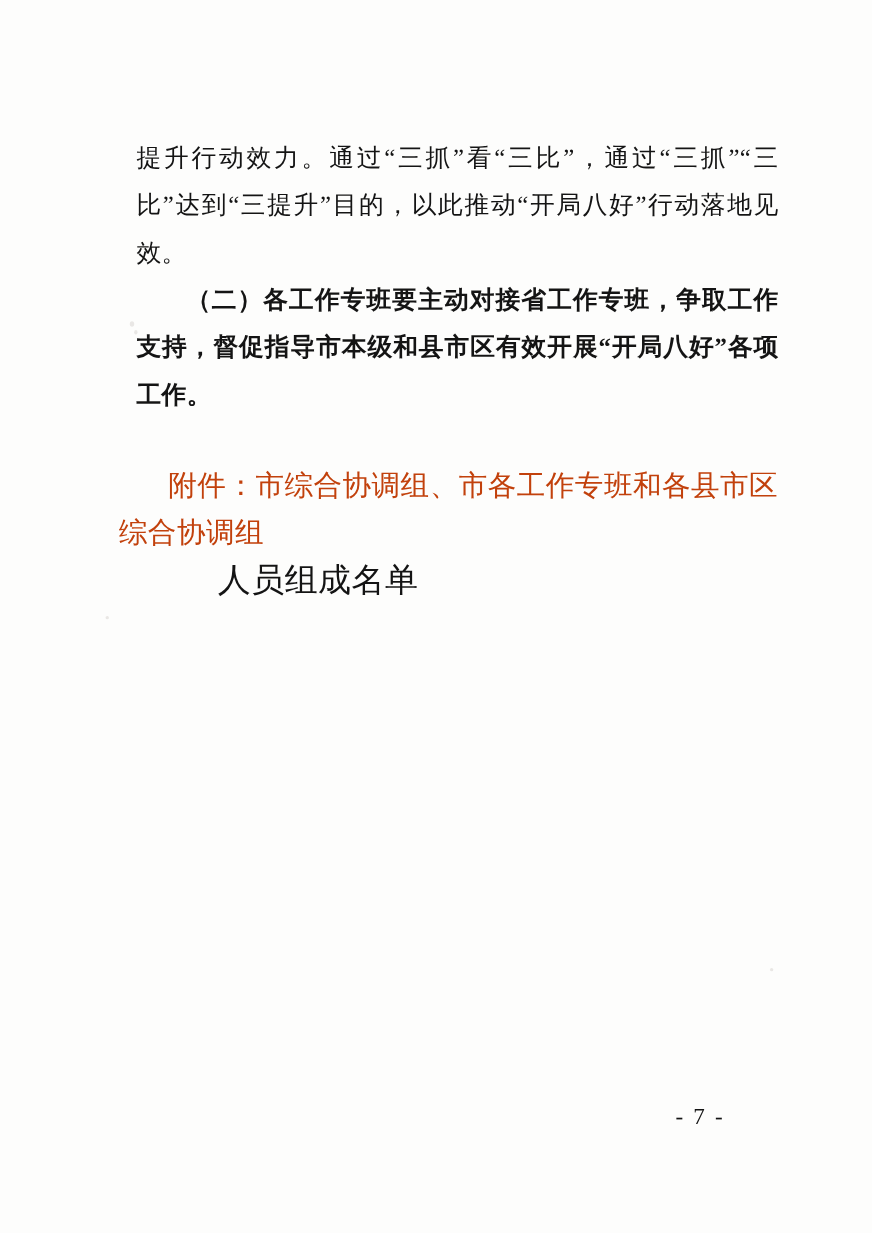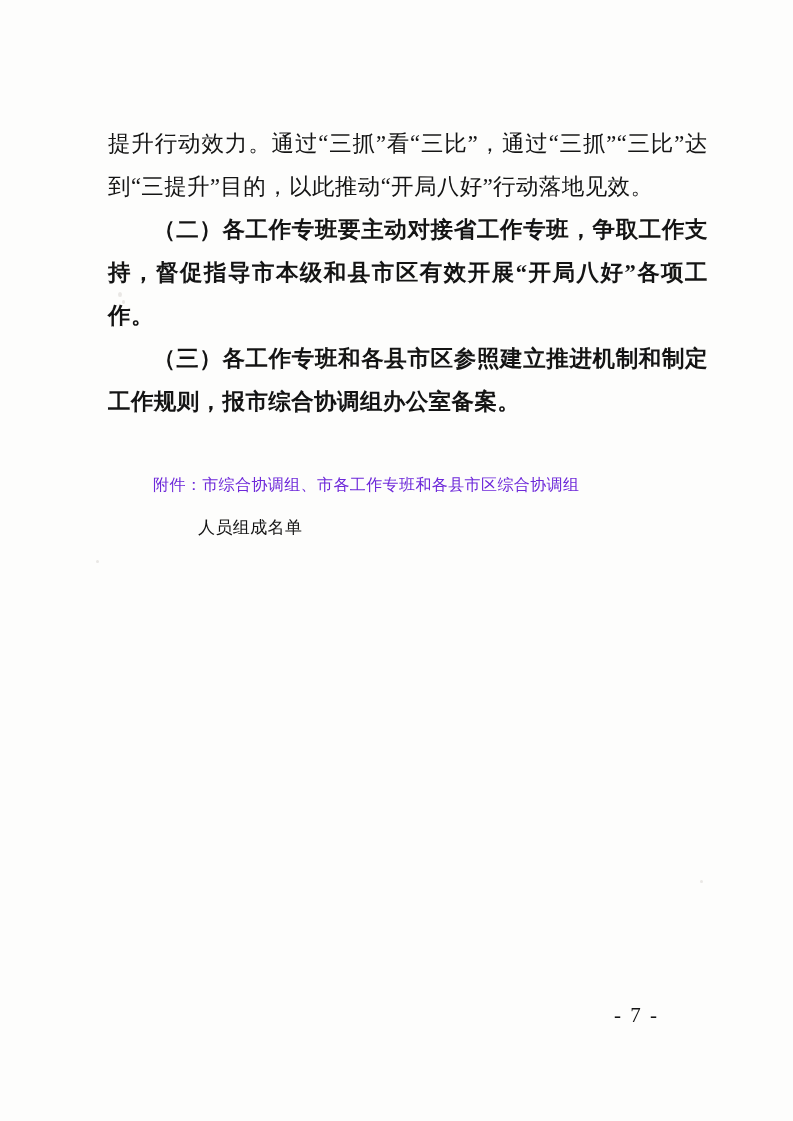--- a/index.html
+++ b/index.html
@@ -28,39 +28,39 @@
     left: 108px;
     top: 122px;
     width: 600px;
   }
   .para {
     font-size: 22.5px;
     line-height: 43px;
     letter-spacing: 0.4px;
     text-align: justify;
     text-justify: inter-ideograph;
-    margin: 0 0 0 0;
+    margin: 0 0 0 16px;
     color: #141414;
   }
   .indent {
     text-indent: 45px;
     font-weight: bold;
   }
   .attachment-block {
     margin-top: 40px;
   }
   .attach-line1 {
-    font-size: 16px;
+    font-size: 26px;
     line-height: 43px;
     letter-spacing: 0.4px;
     text-indent: 45px;
-    color: #6d28d9;
+    color: #c2410c;
   }
   .attach-line2 {
-    font-size: 17px;
+    font-size: 30px;
     line-height: 43px;
     letter-spacing: 0.4px;
     padding-left: 90px;
     color: #141414;
   }
   .page-number {
     position: absolute;
     left: 0;
     top: 1003px;
     width: 793px;
@@ -91,21 +91,20 @@
   <div class="speck" style="left:122px; top:300px; width:3px; height:4px;"></div>
   <div class="speck" style="left:96px; top:560px; width:3px; height:3px;"></div>
   <div class="speck" style="left:700px; top:880px; width:3px; height:3px;"></div>
 
   <div class="content">
 
     <p class="para">提升行动效力。通过“三抓”看“三比”，通过“三抓”“三比”达到“三提升”目的，以此推动“开局八好”行动落地见效。</p>
 
     <p class="para indent">（二）各工作专班要主动对接省工作专班，争取工作支持，督促指导市本级和县市区有效开展“开局八好”各项工作。</p>
 
-    <p class="para indent">（三）各工作专班和各县市区参照建立推进机制和制定工作规则，报市综合协调组办公室备案。</p>
 
 
     <div class="attachment-block">
       <div class="attach-line1">附件：市综合协调组、市各工作专班和各县市区综合协调组</div>
       <div class="attach-line2">人员组成名单</div>
     </div>
 
   </div>
 
   <div class="page-number">

